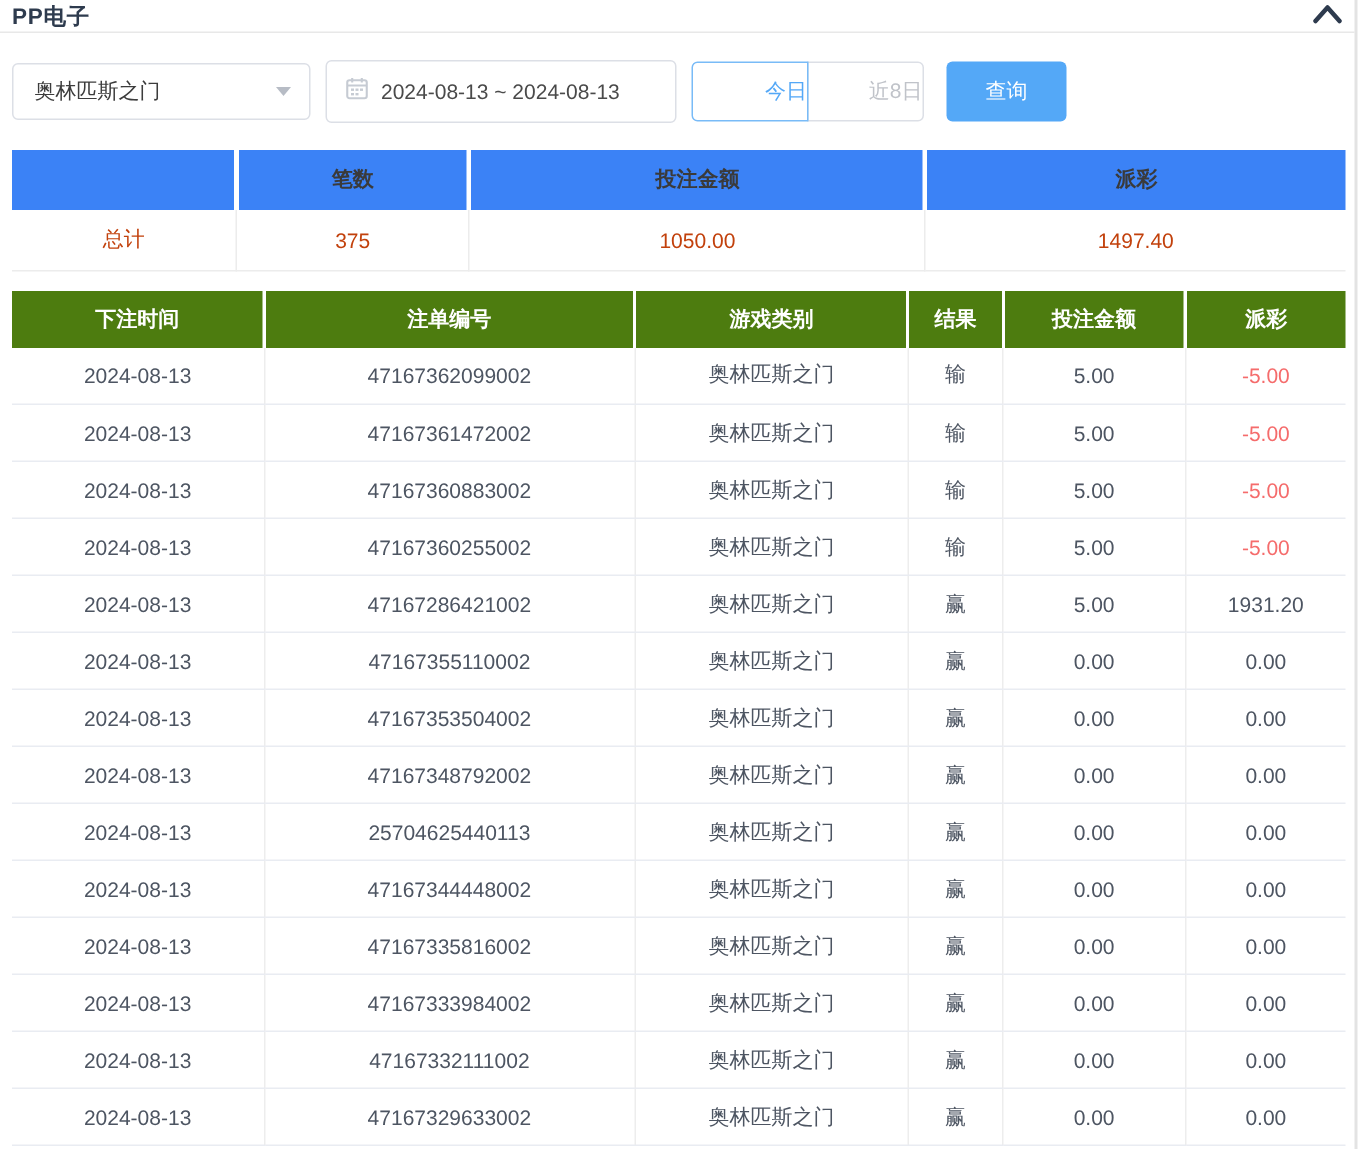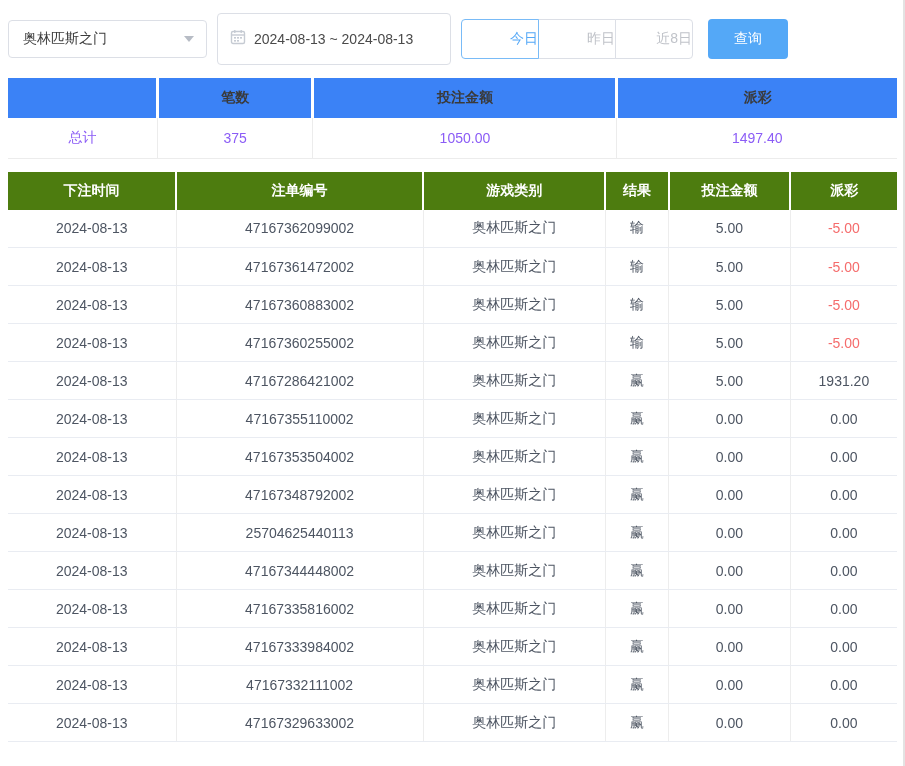--- a/index.html
+++ b/index.html
@@ -49,21 +49,21 @@
     background: #fff;
   }
   .select-value { flex: 1; font-size: 14px; color: #3c3c3c; }
   .caret-down {
     width: 0; height: 0;
     border-left: 5px solid transparent;
     border-right: 5px solid transparent;
     border-top: 6px solid #b7bcc5;
   }
   .date-box {
-    width: 234px; height: 52px;
+    width: 234px; height: 42px;
     margin-left: 10px;
     border: 1px solid #dcdfe6;
     border-radius: 4px;
     display: flex; align-items: center;
     padding: 0 10px 0 12px;
     cursor: pointer;
     background: #fff;
   }
   .date-value { font-size: 14px; color: #4a4a4a; margin-left: 8px; white-space: nowrap; }
 
@@ -108,21 +108,21 @@
   .summary-table th {
     height: 40px;
     background: #3b82f6;
     font-weight: bold;
     color: #3a3a3a;
     border-right: 3px solid #fff;
   }
   .summary-table th:last-child { border-right: none; }
   .summary-table td {
     height: 40px;
-    color: #8b5cf6;
+    color: #c2410c;
     border-right: 1px solid #ececec;
     border-bottom: 1px solid #ececec;
   }
   .summary-table td:last-child { border-right: none; }
 
   
   .bet-table { margin-top: 13px; }
   .bet-table th {
     height: 38px;
     background: #4d7c0f;
@@ -138,20 +138,30 @@
     border-bottom: 1px solid #e9ecf2;
   }
   .bet-table td:last-child { border-right: none; }
   .bet-table td.neg { color: #f56c6c; }
 </style>
 </head>
 <body>
 
 <div class="page">
 
+  <div class="panel-header">
+    <span class="panel-title">PP电子</span>
+    <button class="collapse-btn">
+      <span>
+        <svg width="20" height="14" viewBox="0 0 20 14">
+          <polyline points="2,12 10,3 18,12" fill="none" stroke="#2e3b4e" stroke-width="3" stroke-linecap="round" stroke-linejoin="round"></polyline>
+        </svg>
+      </span>
+    </button>
+  </div>
 
   <div class="filter-bar">
 
     <div class="select-box">
       <span class="select-value">奥林匹斯之门</span>
       <span class="caret-down"></span>
     </div>
 
     <div class="date-box">
       <span>
@@ -165,21 +175,20 @@
           <rect x="10" y="8" width="2" height="1.6" fill="#c6cbd3"></rect>
           <rect x="4" y="11" width="2" height="1.6" fill="#c6cbd3"></rect>
           <rect x="7" y="11" width="2" height="1.6" fill="#c6cbd3"></rect>
         </svg>
       </span>
       <span class="date-value">2024-08-13 ~ 2024-08-13</span>
     </div>
 
     <div class="btn-group">
       <button class="qbtn active">今日</button>
-      <button class="qbtn">昨日</button>
       <button class="qbtn">近8日</button>
     </div>
 
     <button class="search-btn">查询</button>
   </div>
 
   <table class="summary-table">
     <colgroup>
       <col style="width:16.8%">
         <col style="width:17.5%">

